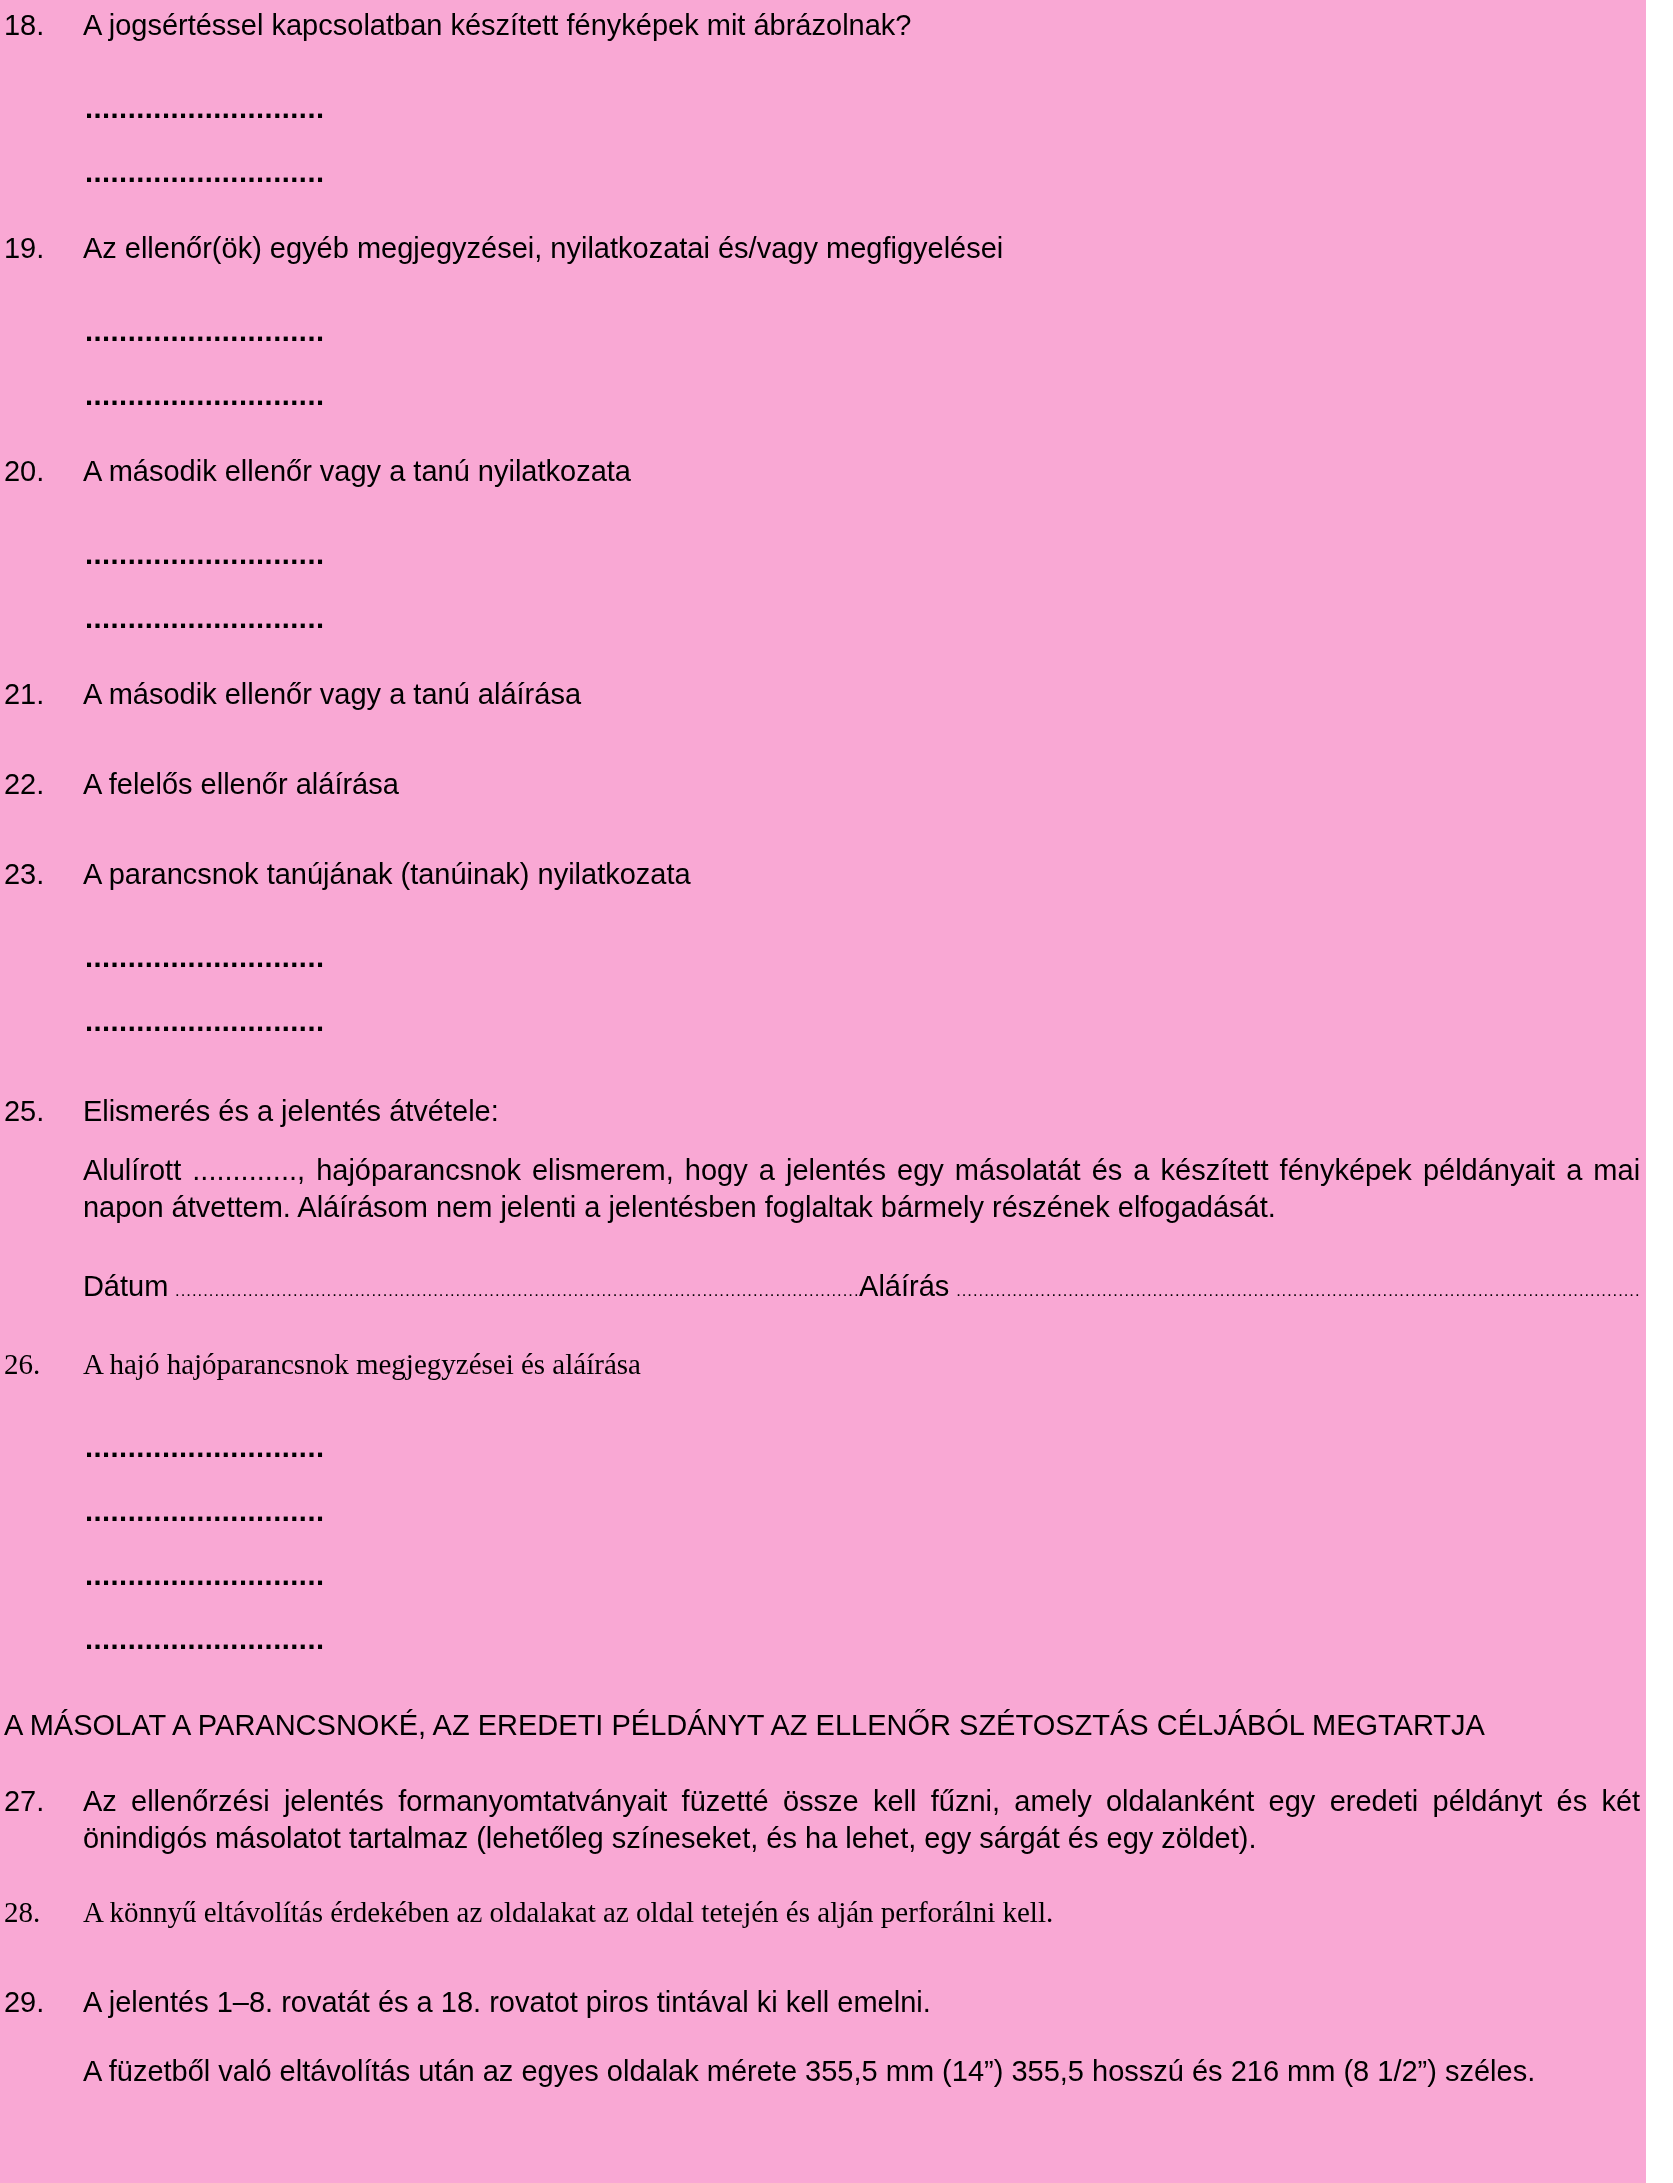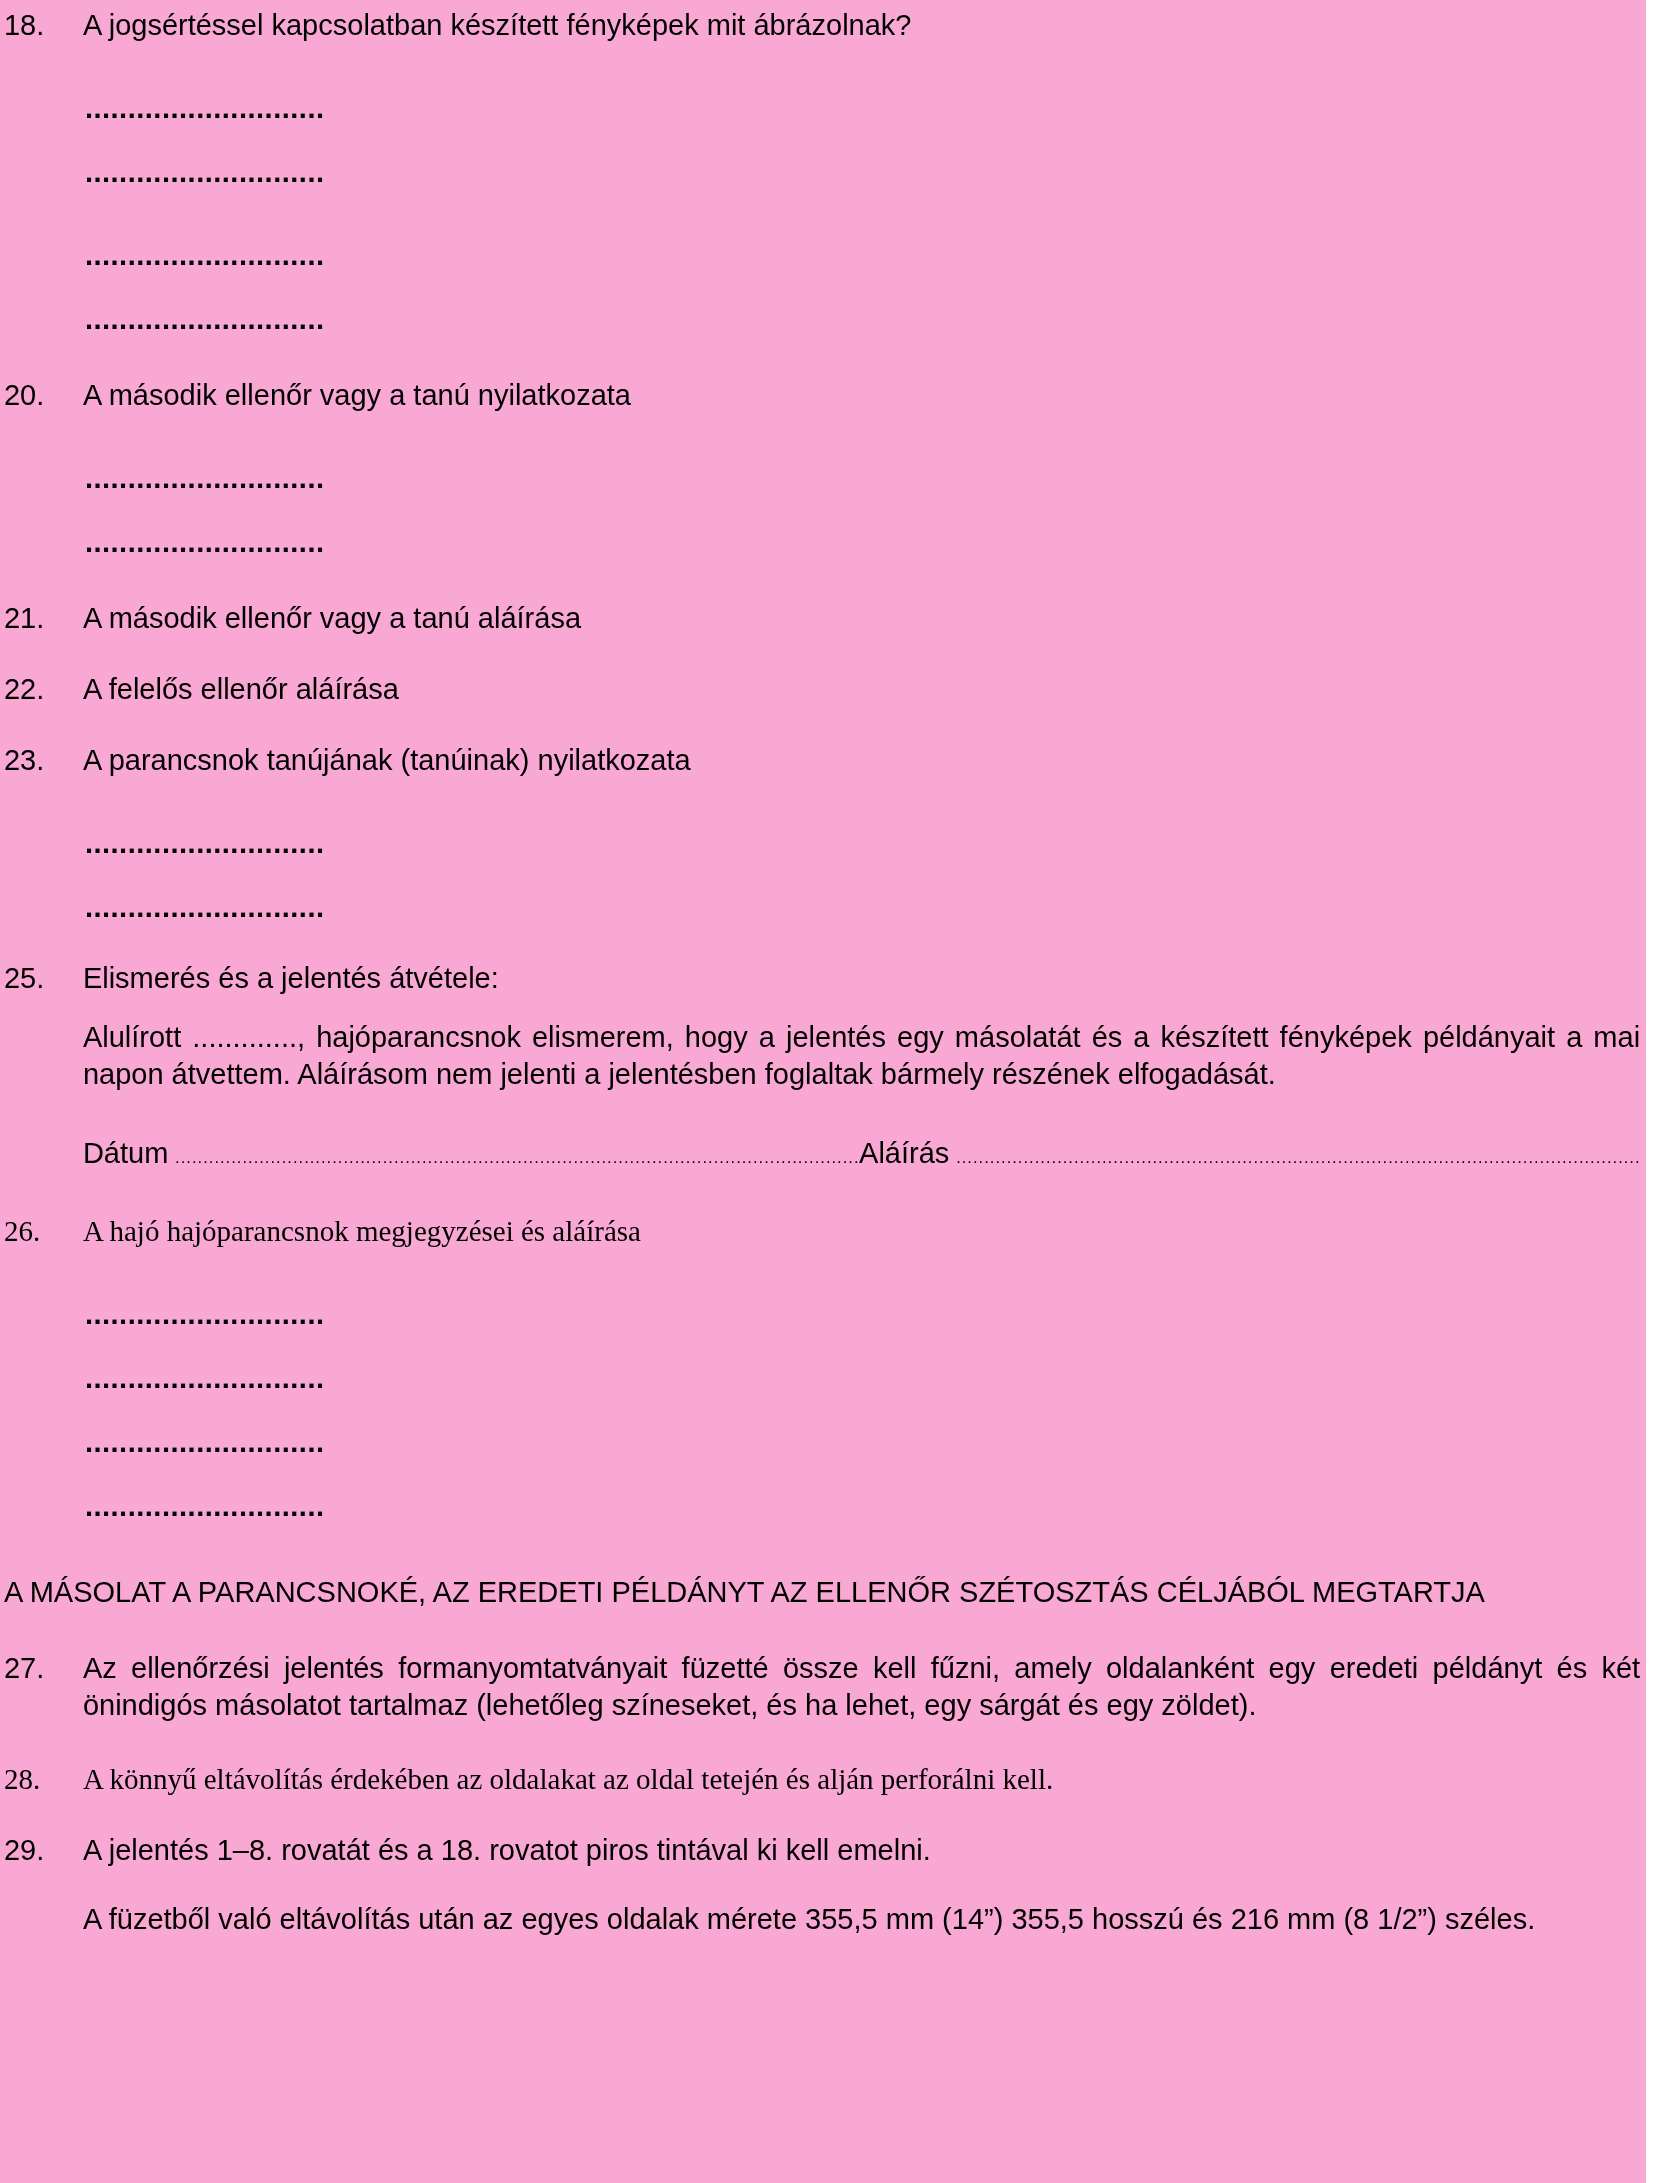--- a/index.html
+++ b/index.html
@@ -47,39 +47,43 @@
     overflow: hidden;
     white-space: nowrap;
     font-size: 16.6px;
     letter-spacing: 1px;
     padding: 0 6.8px;
   }
   .mt15  { margin-top: 7.3px; }
   .mt45  { margin-top: 22px; }
   .mt55  { margin-top: 27px; }
   .mt65  { margin-top: 32px; }
-  .mt70  { margin-top: 34px; }
+  .mt70  { margin-top: 53px; }
   .mt75  { margin-top: 37px; font-family: Liberation Serif, serif; }
   .mt80  { margin-top: 39px; }
   .mt85  { margin-top: 42px; }
   .mt95  { margin-top: 46px; }
   .mt100 { margin-top: 49px; }
 </style>
 </head>
 <body>
 
 <div class="page">
 
   <div class="item mt15">
     <span class="num">18.</span>
     <span class="txt">A jogsértéssel kapcsolatban készített fényképek mit ábrázolnak?</span>
   </div>
   <div class="dotline mt95">............................</div>
   <div class="dotline mt55">............................</div>
 
+  <div class="item mt80">
+    <span class="num">19.</span>
+    <span class="txt">Az ellenőr(ök) egyéb megjegyzései, nyilatkozatai és/vagy megfigyelései</span>
+  </div>
   <div class="dotline mt95">............................</div>
   <div class="dotline mt55">............................</div>
 
   <div class="item mt80">
     <span class="num">20.</span>
     <span class="txt">A második ellenőr vagy a tanú nyilatkozata</span>
   </div>
   <div class="dotline mt95">............................</div>
   <div class="dotline mt55">............................</div>
 

